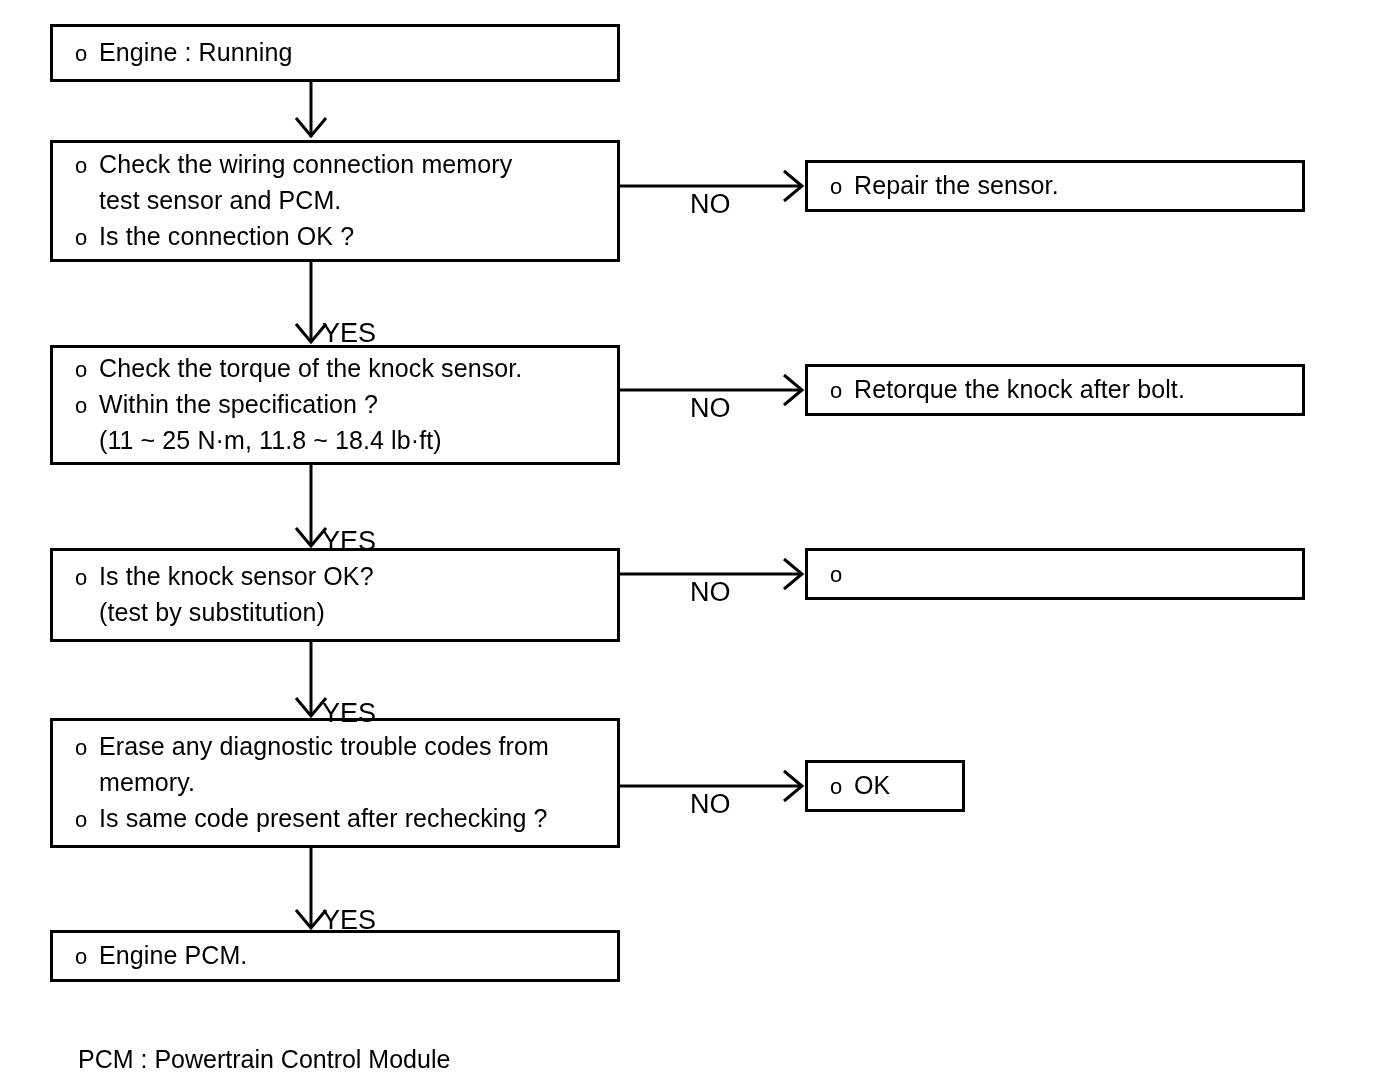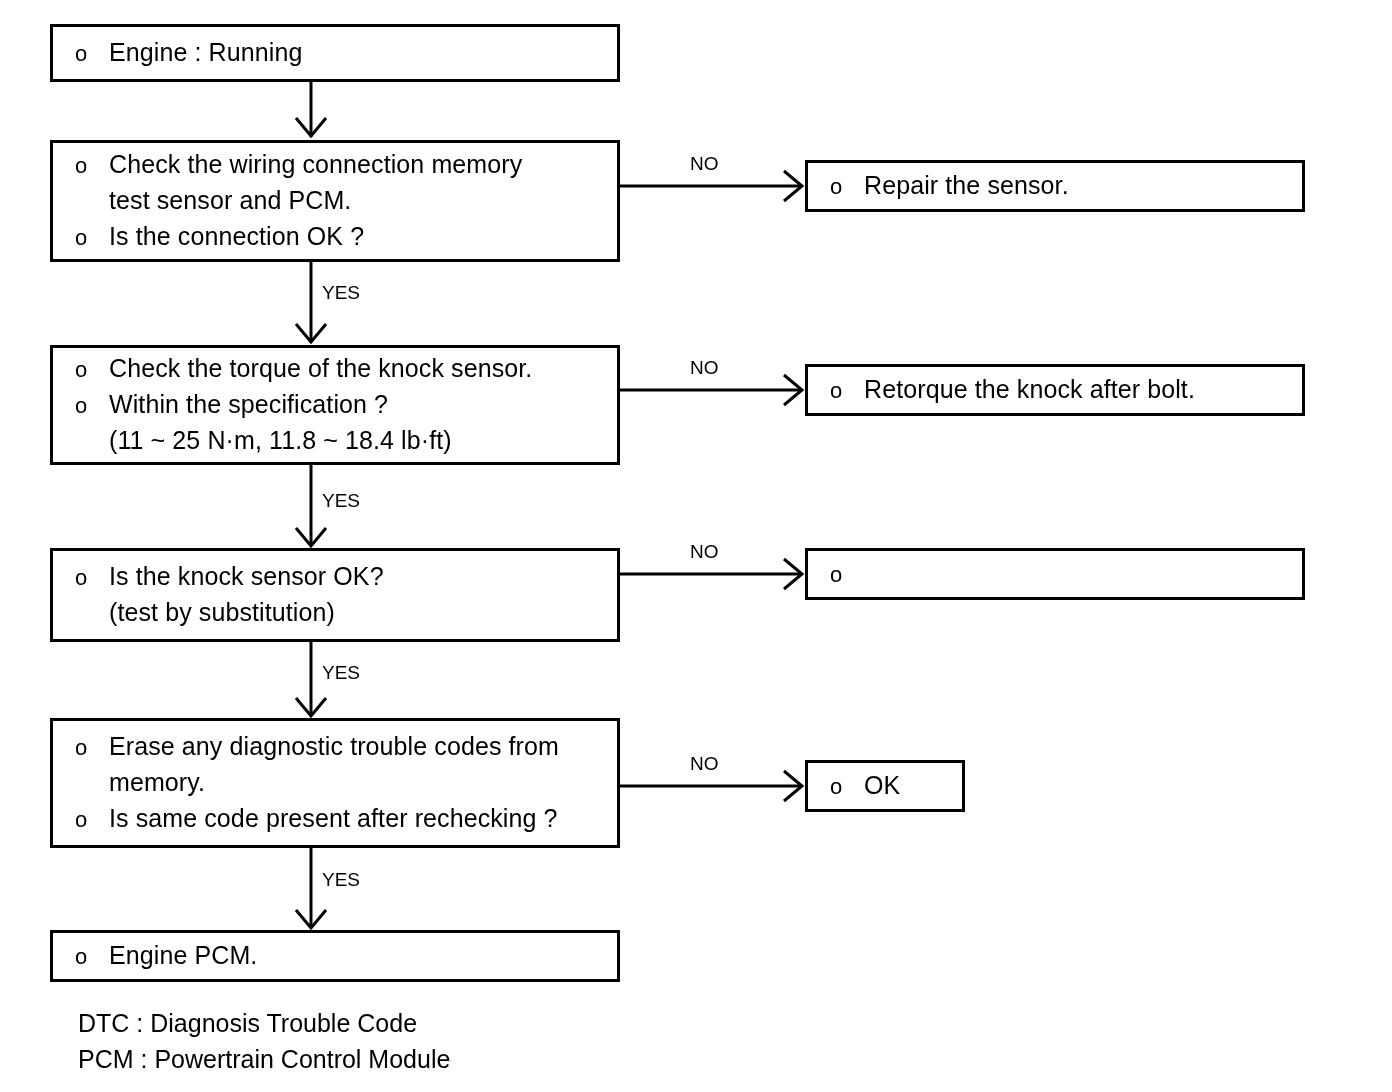--- a/index.html
+++ b/index.html
@@ -34,38 +34,38 @@
     white-space: nowrap;
     letter-spacing: 0.1px;
   }
   .bullet {
     width: 24px;
     margin-left: 22px;
     font-size: 22px;
     flex: 0 0 auto;
   }
   .ltext {
-    margin-left: 10px;
   }
   .line.cont .bullet {
     visibility: hidden;
   }
   svg.wires {
     position: absolute;
     left: 0;
     top: 0;
     width: 1392px;
     height: 1092px;
     pointer-events: none;
   }
   .edge-label {
     position: absolute;
-    font-size: 19px;
+    font-size: 27px;
     line-height: 28px;
     white-space: nowrap;
+    margin-top: 40px;
   }
   .legend {
     position: absolute;
     font-size: 25px;
     line-height: 36px;
     white-space: nowrap;
   }
 </style>
 </head>
 <body>
@@ -204,16 +204,15 @@
   <div class="edge-label" style="left:690px; top:150px;">NO</div>
   <div class="edge-label" style="left:690px; top:354px;">NO</div>
   <div class="edge-label" style="left:690px; top:538px;">NO</div>
   <div class="edge-label" style="left:690px; top:750px;">NO</div>
 
   <div class="edge-label" style="left:322px; top:279px;">YES</div>
   <div class="edge-label" style="left:322px; top:487px;">YES</div>
   <div class="edge-label" style="left:322px; top:659px;">YES</div>
   <div class="edge-label" style="left:322px; top:866px;">YES</div>
 
-  <div class="legend" style="left:78px; top:1005px;">DTC : Diagnosis Trouble Code</div>
   <div class="legend" style="left:78px; top:1041px;">PCM : Powertrain Control Module</div>
 
 </div>
 
 </body></html>

